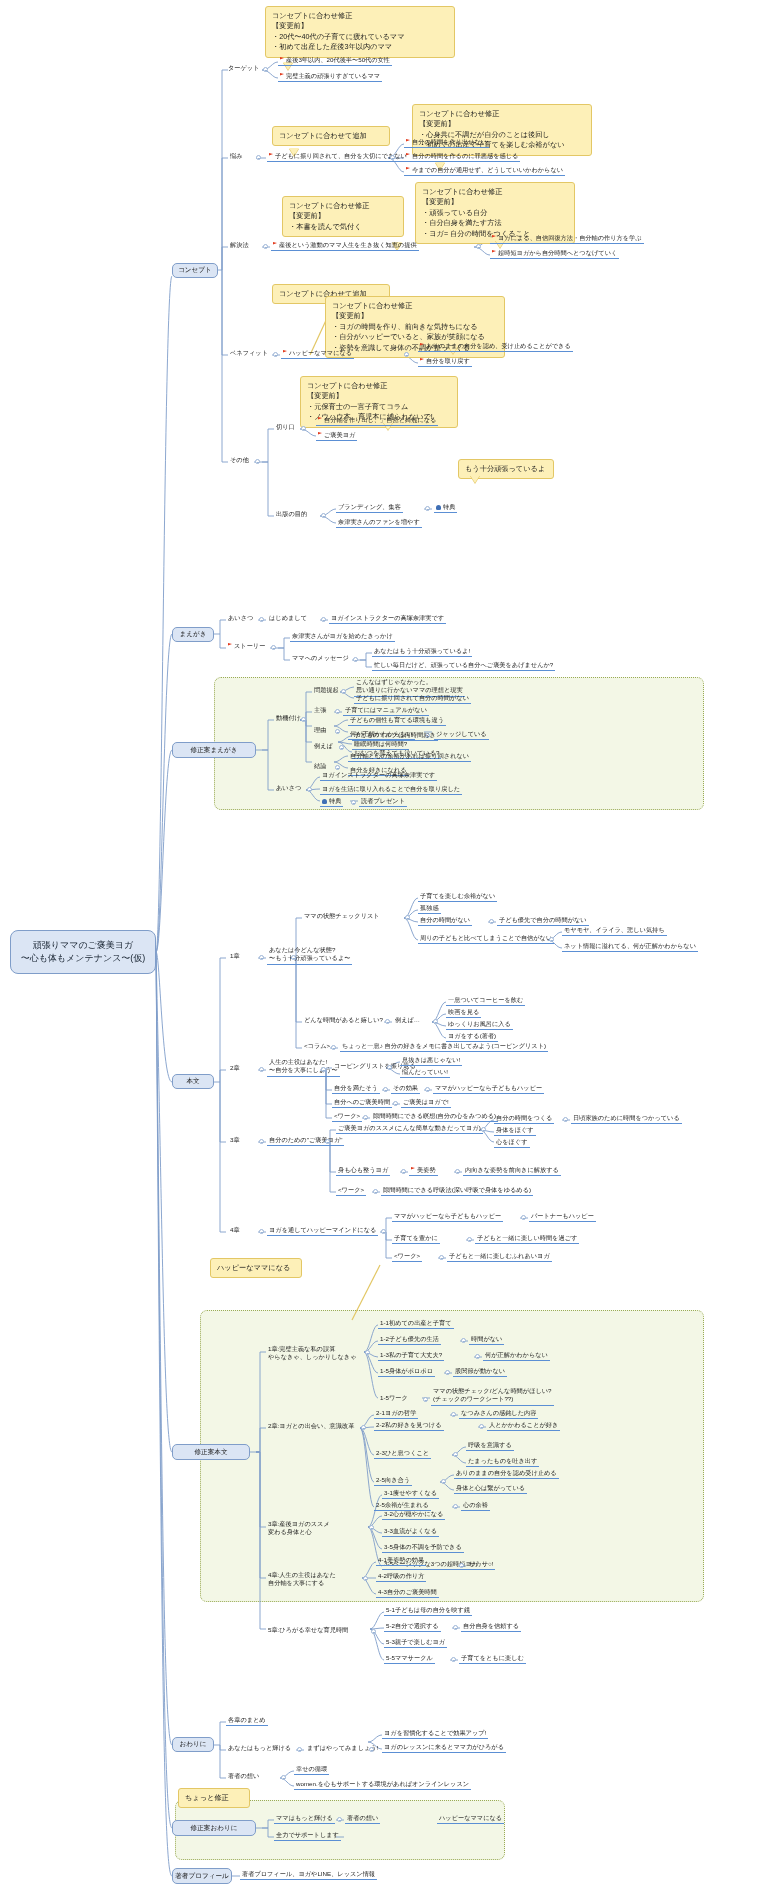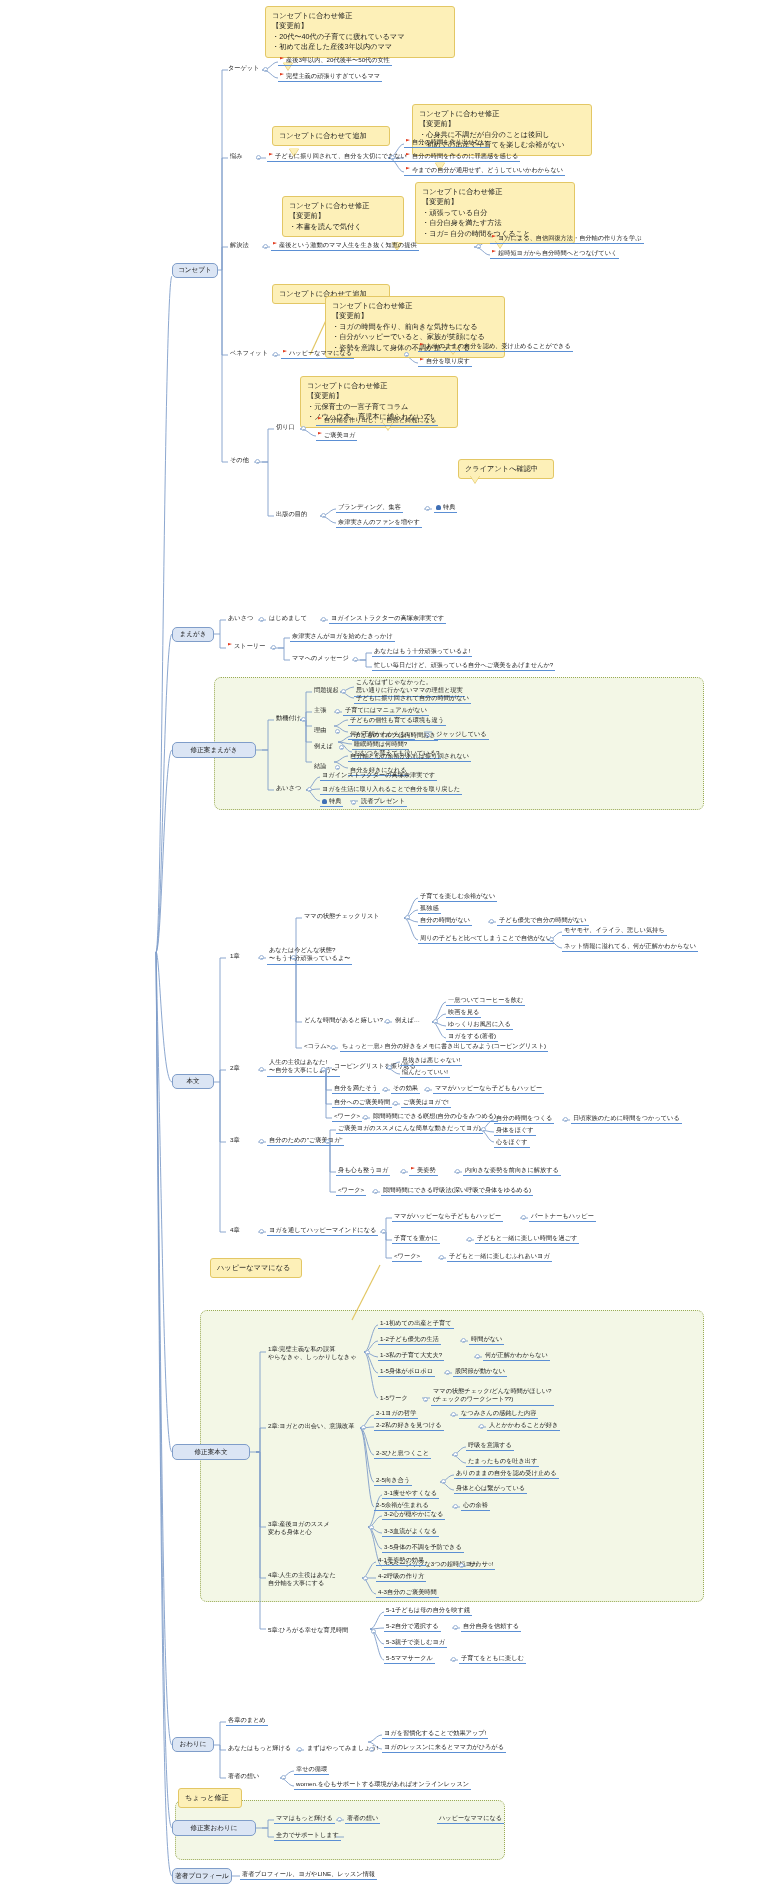--- a/index.html
+++ b/index.html
@@ -255,20 +255,22 @@
 
       <path d="M232,1876 L240,1876"></path>
     </g>
 
     <g fill="none" stroke="#e3c765" stroke-width="1.2">
       <path d="M340,290 L310,355"></path>
       <path d="M380,1265 L352,1320"></path>
     </g>
   </svg>
 
+  <div class="central" style="left:10px;top:930px;width:146px;height:44px;">頑張りママのご褒美ヨガ
+〜心も体もメンテナンス〜(仮)</div>
 
   <div class="note" style="left:265px;top:6px;width:190px;">コンセプトに合わせ修正
 【変更前】
 ・20代〜40代の子育てに疲れているママ
 ・初めて出産した産後3年以内のママ</div>
   <div class="tail-d" style="position:absolute;left:283px;top:62px;"></div>
 
   <div class="note" style="left:272px;top:126px;width:118px;">コンセプトに合わせて追加</div>
   <div class="tail-d" style="position:absolute;left:289px;top:148px;"></div>
 
@@ -298,26 +300,26 @@
 ・自分がハッピーでいると、家族が笑顔になる
 ・姿勢を意識して身体の不調が整ってくる</div>
   <div class="tail-d" style="position:absolute;left:448px;top:346px;"></div>
 
   <div class="note" style="left:300px;top:376px;width:158px;">コンセプトに合わせ修正
 【変更前】
 ・元保育士の一言子育てコラム
 ・ノウハウ本、育児本に縛られないで!</div>
   <div class="tail-d" style="position:absolute;left:383px;top:422px;"></div>
 
-  <div class="note" style="left:458px;top:459px;width:96px;">クライアントへ確認中</div>
+  <div class="note" style="left:458px;top:459px;width:96px;">もう十分頑張っているよ</div>
   <div class="tail-d" style="position:absolute;left:470px;top:475px;"></div>
 
   <div class="note" style="left:210px;top:1258px;width:92px;">ハッピーなママになる</div>
 
-  <div class="note" style="left:178px;top:1788px;width:64px;">ちょっと修正</div>
+  <div class="note" style="left:178px;top:1788px;width:72px;">ちょっと修正</div>
 
   <div class="box" style="left:172px;top:263px;width:46px;height:15px;">コンセプト</div>
   <div class="box" style="left:172px;top:627px;width:42px;height:15px;">まえがき</div>
   <div class="box" style="left:172px;top:742px;width:84px;height:16px;">修正案まえがき</div>
   <div class="box" style="left:172px;top:1074px;width:42px;height:15px;">本文</div>
   <div class="box" style="left:172px;top:1444px;width:78px;height:16px;">修正案本文</div>
   <div class="box" style="left:172px;top:1737px;width:42px;height:15px;">おわりに</div>
   <div class="box" style="left:172px;top:1820px;width:84px;height:16px;">修正案おわりに</div>
   <div class="box" style="left:172px;top:1868px;width:60px;height:16px;">著者プロフィール</div>
 

